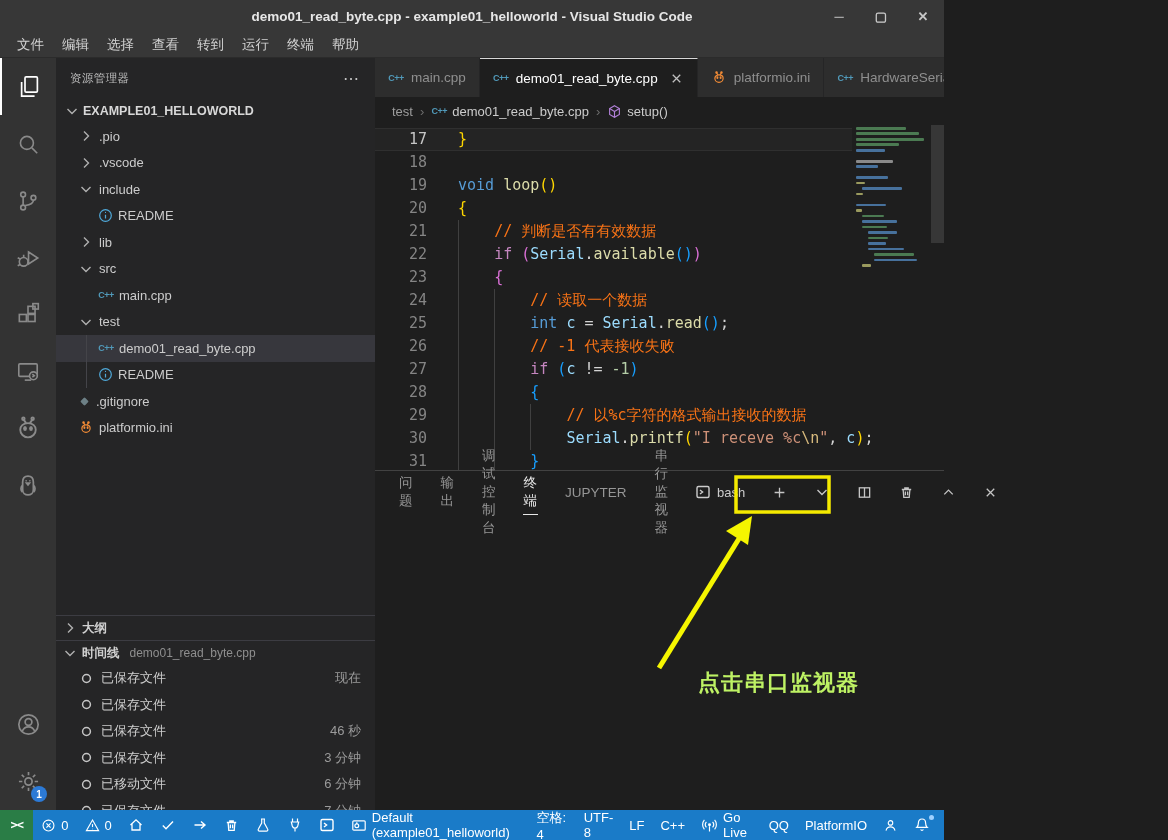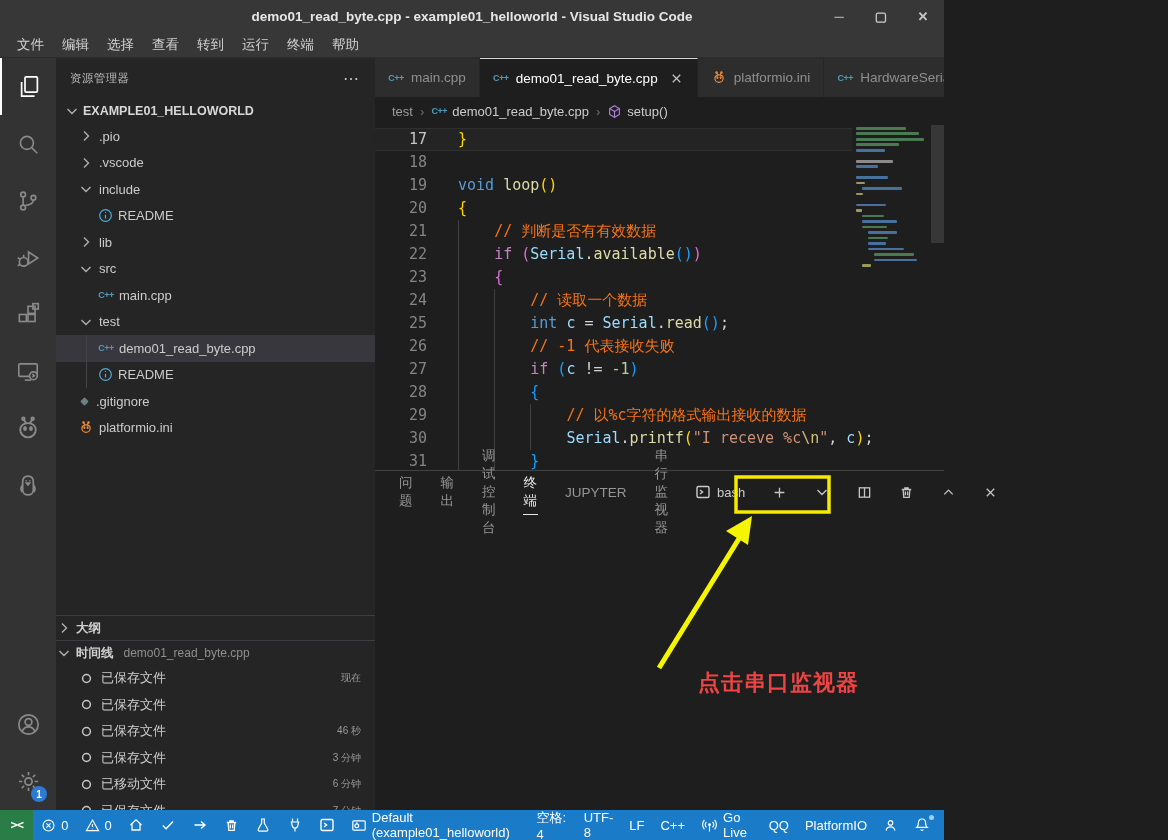--- a/index.html
+++ b/index.html
@@ -38,24 +38,24 @@
   .tree{flex:none;}
   .tree-row{height:26.5px;display:flex;align-items:center;gap:5px;position:relative;cursor:pointer;}
   .tree-row.d1{padding-left:22px;}
   .tree-row.d2{padding-left:42px;}
   .tree-row.sel{background:#37373d;}
   .tree-guide{position:absolute;left:30px;top:0;bottom:0;width:1px;background:#444449;}
   .chev{color:#b0b0b0;display:flex;}
   .cpp-glyph{color:#519aba;font-weight:700;font-size:9px;letter-spacing:-.5px;width:16px;display:inline-block;text-align:center;}
   .sb-bottom{margin-top:auto;margin-bottom:-14px;}
   .sec-head{height:25px;display:flex;align-items:center;gap:4px;border-top:1px solid #3c3c42;
-    font-weight:700;font-size:12.5px;color:#d0d0d0;}
+    font-weight:700;font-size:12.5px;color:#d0d0d0;padding-left:6px;}
   .sec-head .file{font-weight:400;color:#8f8f8f;font-size:12px;margin-left:6px;}
   .tl-row{height:26.5px;display:flex;align-items:center;gap:8px;padding:0 14px 0 24px;}
-  .tl-row .time{margin-left:auto;color:#9b9b9b;font-size:10px;}
+  .tl-row .time{margin-left:auto;color:#9b9b9b;font-size:13px;}
 
   
   .editor-region{flex:1;display:flex;flex-direction:column;min-width:0;background:#1e1e1e;}
   .tabbar{height:39px;background:#252526;display:flex;flex:none;overflow:hidden;}
   .tab{display:flex;align-items:center;gap:7px;padding:0 13px;background:#2d2d2d;color:#8f8f8f;
     font-size:13.5px;border-right:1px solid #252526;flex:none;cursor:pointer;}
   .tab.active{background:#1e1e1e;color:#ffffff;border-top:1.5px solid #d7d7d7;}
   .tab .tab-close{margin-left:4px;color:#c0c0c0;display:flex;}
   .tab.trunc{max-width:128px;overflow:hidden;white-space:nowrap;background:#2d2d2d;}
   .tab-actions{margin-left:auto;display:flex;align-items:center;gap:18px;padding:0 14px;color:#c0c0c0;background:#252526;flex:none;}
@@ -105,21 +105,21 @@
   .sb-remote{width:40px;background:#2a7d46;justify-content:center;font-family:"DejaVu Sans Mono",monospace;
     font-weight:700;font-size:12px;padding:0;}
   .sb-right{margin-left:auto;display:flex;height:100%;align-items:center;padding-right:6px;}
   .bell-dot{position:absolute;top:5px;right:4px;width:5px;height:5px;border-radius:50%;background:#9fd1ff;}
 
   .ic{display:inline-flex;align-items:center;justify-content:center;}
   .ic svg{display:block;}
 
   
   .overlay{position:absolute;left:0;top:0;width:1168px;height:840px;pointer-events:none;z-index:50;}
-  .anno-label{position:absolute;left:698px;top:668px;z-index:51;color:#ef4444;
+  .anno-label{position:absolute;left:698px;top:668px;z-index:51;color:#bef264;
     font-size:22px;font-weight:700;letter-spacing:1px;pointer-events:none;text-align:right;}
 </style>
 </head>
 <body>
 
 <div class="app">
   <div class="titlebar">
     <div class="title">demo01_read_byte.cpp - example01_helloworld - Visual Studio Code</div>
     <div class="win-controls">
       <div class="win-btn">─</div>

